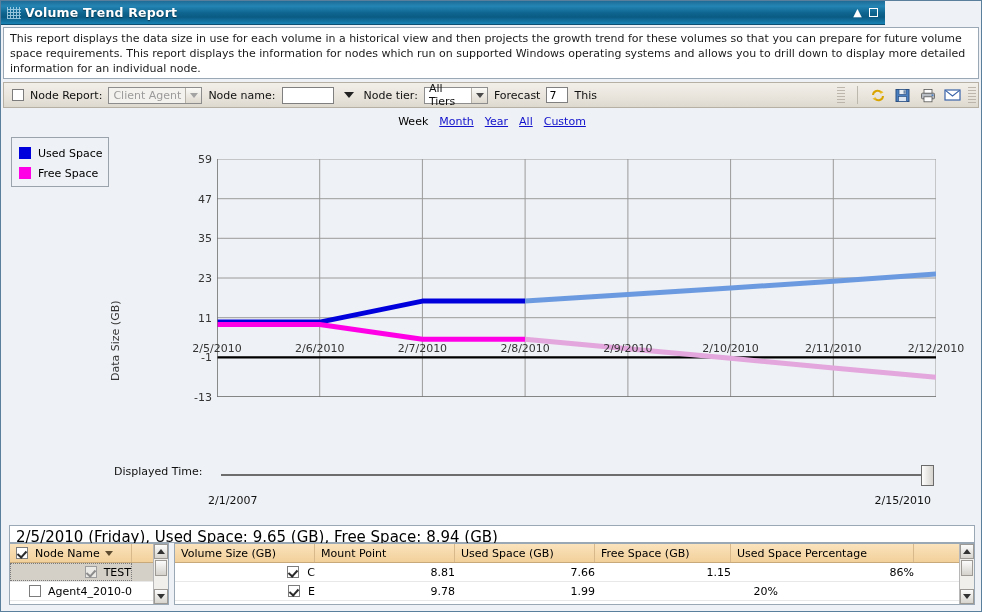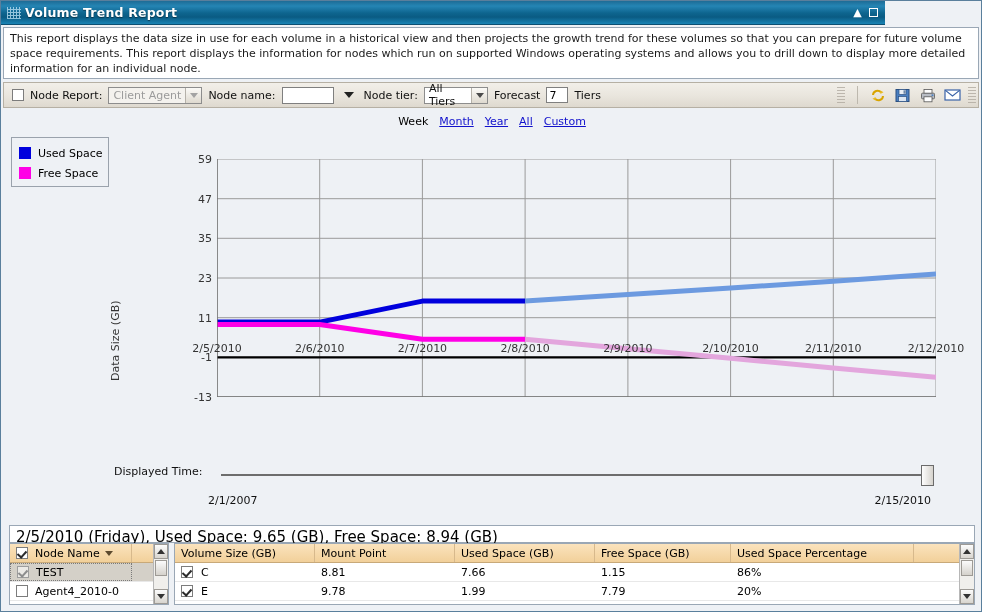--- a/index.html
+++ b/index.html
@@ -112,21 +112,21 @@
   .nodepanel{width:160px;border:1px solid #9aa7b5;background:#fff;box-sizing:border-box;
     position:relative;overflow:hidden;}
   .volpanel{flex:1;border:1px solid #9aa7b5;background:#fff;box-sizing:border-box;
     position:relative;overflow:hidden;}
   .hdr{height:19px;background:linear-gradient(180deg,#fbe3bd,#f2d09a);
     border-bottom:1px solid #c8a979;display:flex;align-items:center;box-sizing:border-box;font-size:11px;}
   .hcell{display:flex;align-items:center;height:100%;box-sizing:border-box;
     border-right:1px solid #d7b98c;padding-left:6px;white-space:nowrap;}
   .row{height:19px;display:flex;align-items:center;box-sizing:border-box;font-size:11px;
     border-bottom:1px solid #e8e8e8;}
-  .cell{height:100%;display:flex;align-items:center;box-sizing:border-box;padding-left:6px;white-space:nowrap;}
+  .cell{height:100%;display:flex;align-items:center;box-sizing:border-box;white-space:nowrap;justify-content:flex-end;}
   .row.sel{background:#d4d0c8;}
   .row.sel .nn{border:1px dotted #7a7a7a;box-sizing:border-box;}
   .sortcaret{width:0;height:0;border-left:4px solid transparent;border-right:4px solid transparent;
     border-top:5px solid #5c4a2e;margin-left:5px;}
   .vbar{position:absolute;right:0;top:0;width:15px;height:100%;
     background:#f0efec;border-left:1px solid #b7b7b7;box-sizing:border-box;}
   .vbtn{height:15px;background:linear-gradient(180deg,#fcfcfc,#d8d5cf);
     border:1px solid #9d9a95;box-sizing:border-box;display:flex;align-items:center;justify-content:center;}
   .vthumb{height:16px;margin:1px;background:linear-gradient(180deg,#fbfbfb,#d5d2cc);border:1px solid #9d9a95;box-sizing:border-box;}
   .up-ar{width:0;height:0;border-left:4px solid transparent;border-right:4px solid transparent;border-bottom:5px solid #333;}
@@ -162,21 +162,21 @@
     <span class="plaincaret" style="margin:0 4px;"></span>
     <span class="lbl">Node tier:</span>
     <span class="ddown" style="width:64px;color:#111;background:#fff;">
       <span>All Tiers</span>
       <span class="arw">
           <span class="caret"></span>
         </span>
     </span>
     <span class="lbl">Forecast</span>
     <span class="forecast-val">7</span>
-    <span class="lbl">Tiers</span>
+    <span class="lbl">This</span>
     <span class="bar-spacer"></span>
     <span class="gripdots"></span>
     <span class="toolsep"></span>
     <span class="ticon">
       <svg width="16" height="15" viewBox="0 0 16 15">
         <path d="M3 7a4.5 4.5 0 0 1 8-2.6" stroke="#d9a400" stroke-width="2" fill="none"></path>
         <path d="M13 8a4.5 4.5 0 0 1-8 2.6" stroke="#d9a400" stroke-width="2" fill="none"></path>
         <path d="M10.5 2.5 L13.5 4.2 L10.3 6 Z" fill="#e8bb22"></path>
         <path d="M5.5 12.5 L2.5 10.8 L5.7 9 Z" fill="#e8bb22"></path>
       </svg>
@@ -336,21 +336,20 @@
         <span class="cell" style="width:136px;">1.15</span>
         <span class="cell" style="width:183px;">86%</span>
       </div>
       <div class="row">
         <span class="cell" style="width:140px;">
           <span class="cb checked"></span>
           <span style="margin-left:8px;">E</span>
         </span>
         <span class="cell" style="width:140px;">9.78</span>
         <span class="cell" style="width:140px;">1.99</span>
-        <span class="cell" style="width:136px;">7.79</span>
         <span class="cell" style="width:183px;">20%</span>
       </div>
       <div class="vbar">
         <div class="vbtn">
             <span class="up-ar"></span>
           </div>
         <div class="vthumb"></div>
         <div class="vbtn" style="position:absolute;bottom:0;left:0;right:0;">
             <span class="dn-ar"></span>
           </div>

